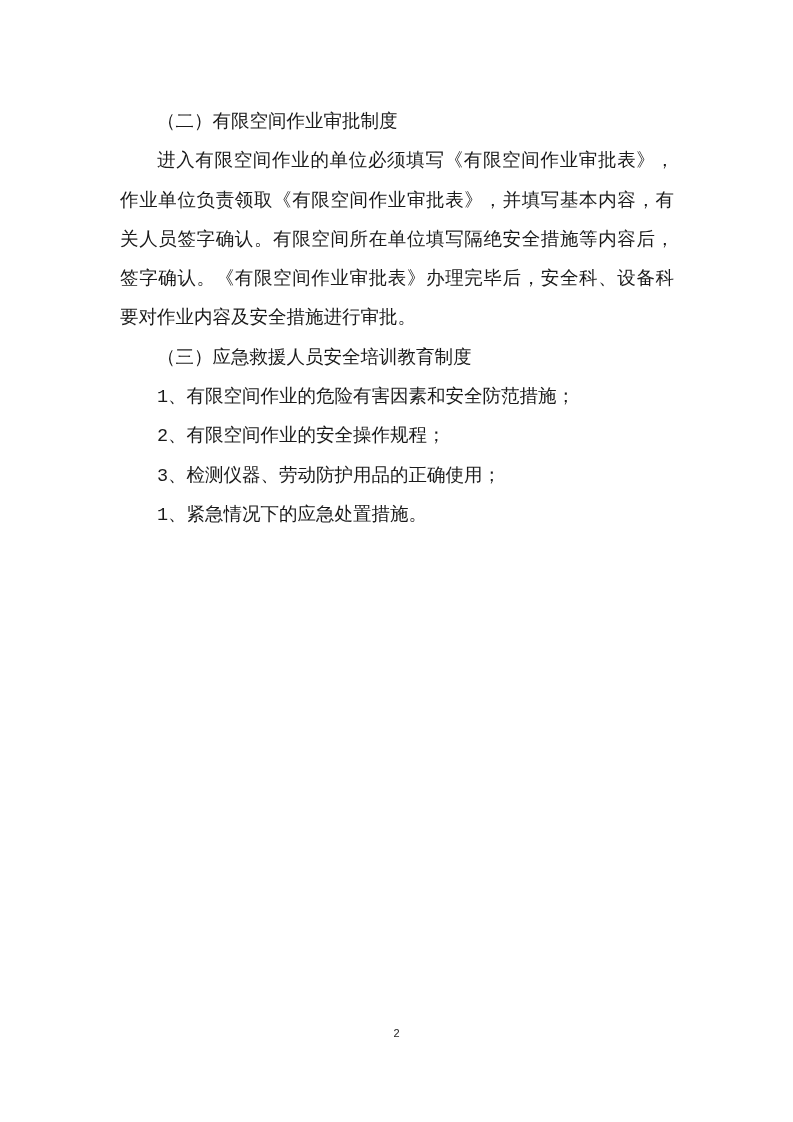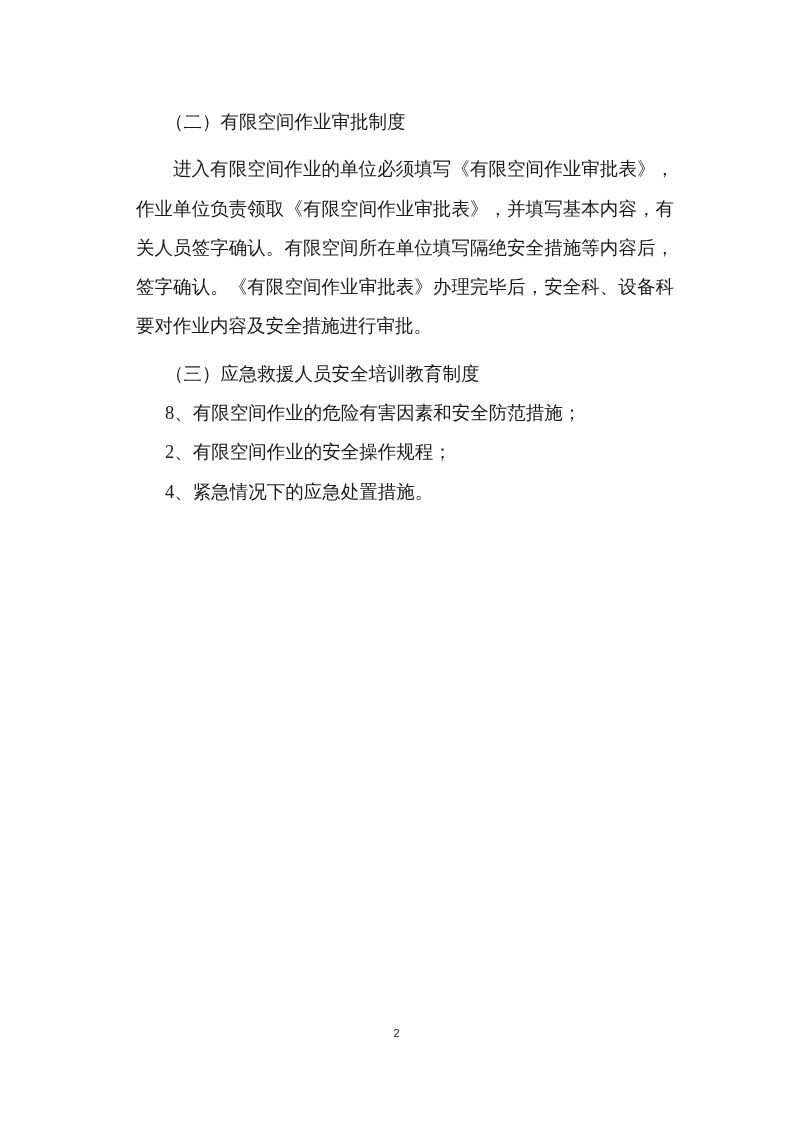--- a/index.html
+++ b/index.html
@@ -1,45 +1,46 @@
 <!DOCTYPE html>
 <html><head>
 <meta charset="utf-8">
 <style>
   html, body { margin: 0; padding: 0; background: #ffffff; }
   body { width: 793px; height: 1122px; position: relative; overflow: hidden; }
   .page {
     position: absolute;
-    left: 128px;
+    left: 120px;
     top: 103px;
     width: 554px;
-    font-family: Liberation Serif, serif;
+    font-family: Liberation Mono, monospace;
     font-size: 18.5px;
     color: #1a1a1a;
     line-height: 39.3px;
     text-align: justify;
   }
-  .p { margin: 8px; text-indent: 2em; }
+  .p { margin: 0; text-indent: 2em; }
   .h { margin: 0; text-indent: 2em; }
   .item { margin: 0; text-indent: 2em; }
   .page-number {
     position: absolute;
     left: 0; right: 0;
     top: 1027px;
     text-align: center;
     font-family: "Liberation Sans", sans-serif;
     font-size: 11px;
     color: #222;
   }
 </style>
 </head>
 <body>
 
 <div class="page">
   <p class="h">（二）有限空间作业审批制度</p>
   <p class="p">进入有限空间作业的单位必须填写《有限空间作业审批表》，作业单位负责领取《有限空间作业审批表》，并填写基本内容，有关人员签字确认。有限空间所在单位填写隔绝安全措施等内容后，签字确认。《有限空间作业审批表》办理完毕后，安全科、设备科要对作业内容及安全措施进行审批。</p>
   <p class="h">（三）应急救援人员安全培训教育制度</p>
-  <p class="item">8、有限空间作业的危险有害因素和安全防范措施；</p>
+  <p class="item">1、有限空间作业的危险有害因素和安全防范措施；</p>
   <p class="item">2、有限空间作业的安全操作规程；</p>
-  <p class="item">4、紧急情况下的应急处置措施。</p>
+  <p class="item">3、检测仪器、劳动防护用品的正确使用；</p>
+  <p class="item">1、紧急情况下的应急处置措施。</p>
 </div>
 
 <div class="page-number">2</div>
 
 </body></html>

